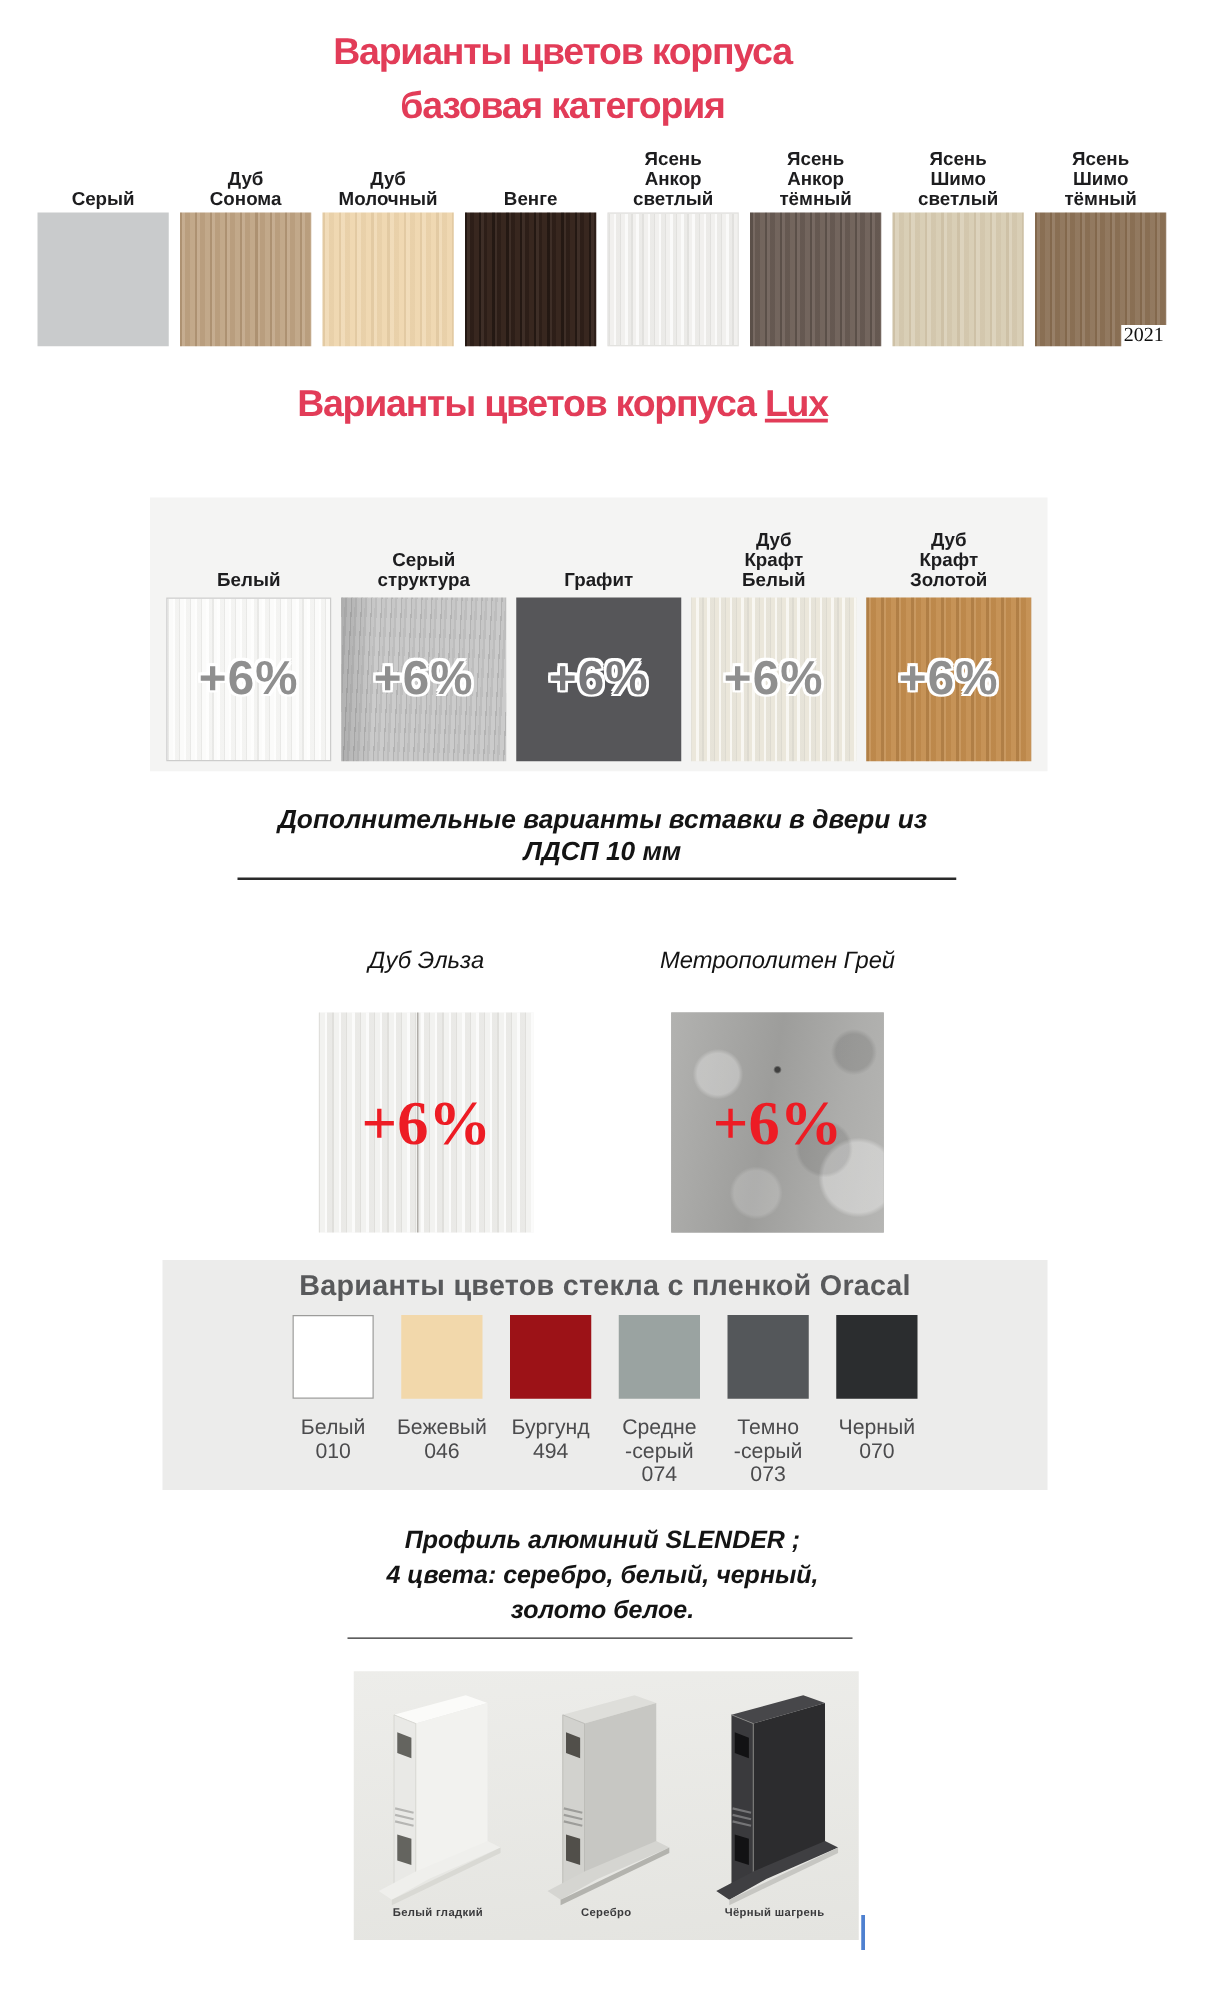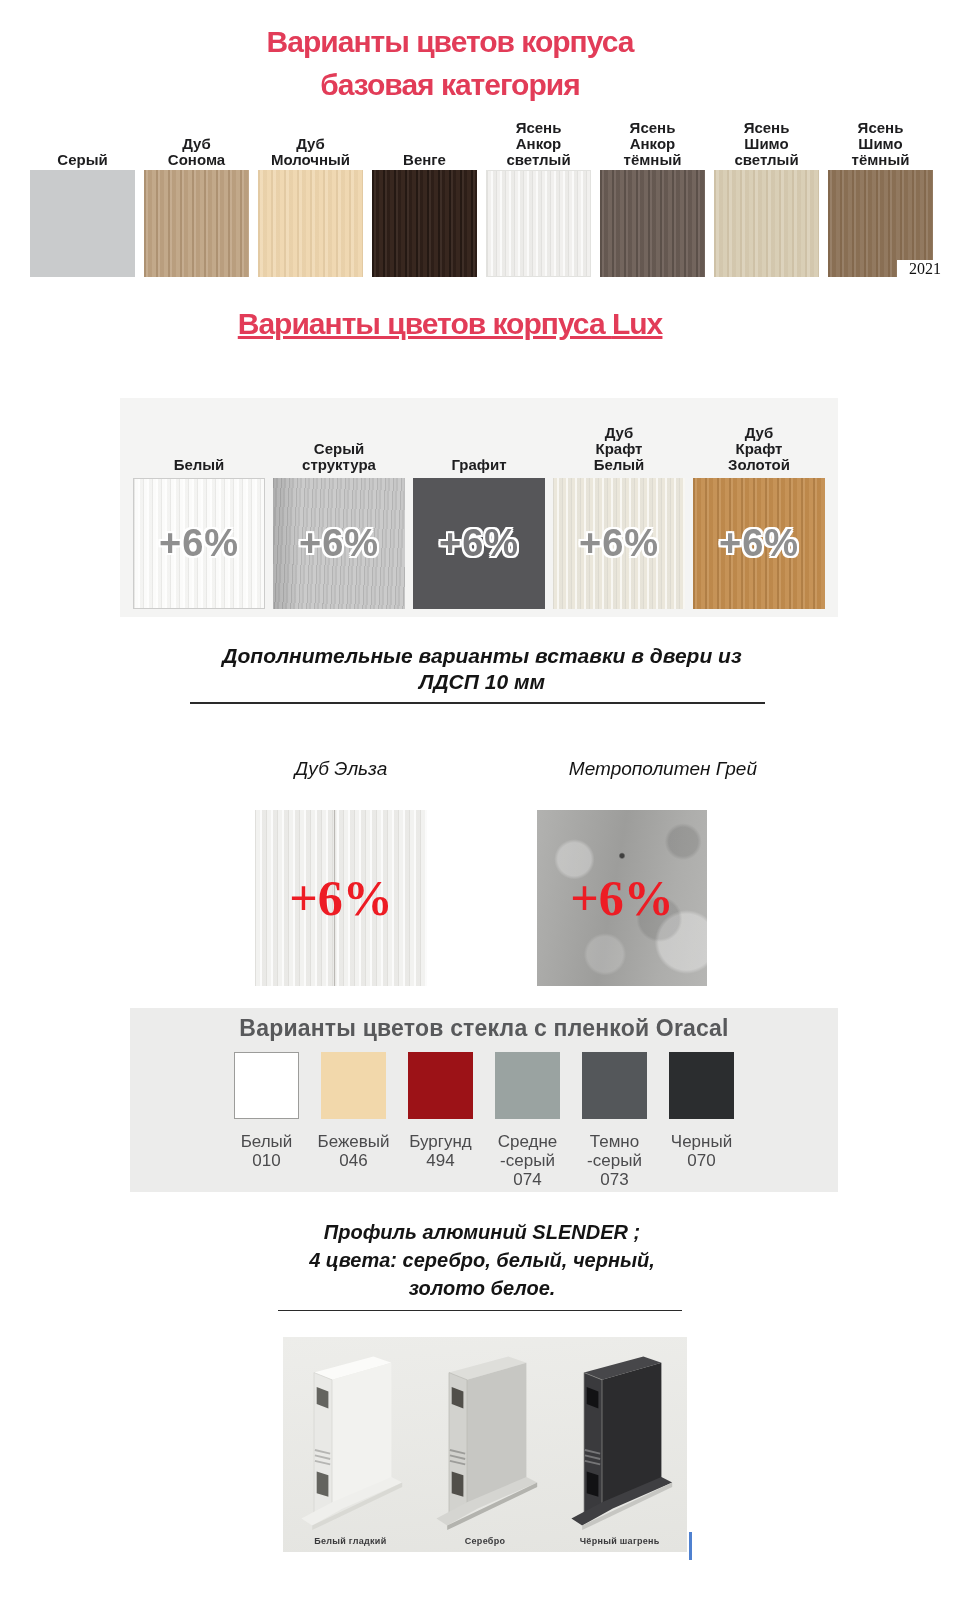--- a/index.html
+++ b/index.html
@@ -29,21 +29,21 @@
   .grain-white{background-image:repeating-linear-gradient(90deg, rgba(185,185,180,.28) 0 1px, rgba(255,255,255,0) 1px 4px, rgba(255,255,255,.65) 4px 6px, rgba(210,210,205,.18) 6px 9px);}
   .grain-dim{background-image:repeating-linear-gradient(90deg, rgba(0,0,0,.17) 0 2px, rgba(255,255,255,.06) 2px 4px, rgba(0,0,0,.08) 4px 8px, rgba(255,255,255,.03) 8px 12px);}
   .grain-struct{background-image:linear-gradient(90deg, rgba(0,0,0,.13), rgba(0,0,0,0) 20%),repeating-linear-gradient(93deg, rgba(0,0,0,.10) 0 1px, rgba(255,255,255,.0) 1px 3px, rgba(0,0,0,.05) 3px 5px, rgba(255,255,255,.08) 5px 8px);}
   
   #base-row{top:118px;left:30px;gap:9px;}
   #base-row .cell{width:105px;}
   #base-row .lbl{height:50px;}
   #base-row .sw{width:105px;height:107px;margin-top:2px;}
   #corner-note{
     top:260px;left:897px;width:45px;height:21px;overflow:hidden;background:#ffffff;
-    font-family:"Liberation Serif", serif;font-size:16px;color:#111;white-space:nowrap;padding-left:12px;
+    font-family:"Liberation Serif", serif;font-size:16px;color:#111;white-space:nowrap;padding-left:2px;
   }
   
   #lux-panel{top:398px;left:120px;width:718px;height:219px;background:#f4f4f3;}
   #lux-row{position:absolute;left:13px;top:0;gap:8px;}
   #lux-row .cell{width:132px;}
   #lux-row .lbl{height:80px;padding-bottom:5px;box-sizing:border-box;}
   #lux-row .sw{width:132px;height:131px;display:flex;align-items:center;justify-content:center;}
   .badge-gray{
     font-size:38px;font-weight:bold;color:#8f8f8f;letter-spacing:1px;
     text-shadow:-2px -2px 0 #fff,2px -2px 0 #fff,-2px 2px 0 #fff,2px 2px 0 #fff,0 -2px 0 #fff,0 2px 0 #fff,-2px 0 0 #fff,2px 0 0 #fff;
@@ -51,21 +51,21 @@
   
   .ital-title{
     left:0;width:964px;text-align:center;font-weight:bold;font-style:italic;
     color:#141414;white-space:pre-line;
   }
   #inserts-title{top:643px;font-size:21px;line-height:26px;}
   .hr{border-top:2px solid #2a2a2a;height:0;}
   #inserts-hr{top:702px;left:190px;width:575px;}
   .ins-lbl{font-size:19px;font-weight:normal;font-style:italic;color:#141414;text-align:center;}
   #ins-lbl-1{top:758px;left:255px;width:172px;}
-  #ins-lbl-2{top:758px;left:487px;width:270px;text-align:right;}
+  #ins-lbl-2{top:758px;left:487px;width:270px;}
   .ins-sw{display:flex;align-items:center;justify-content:center;}
   #ins-sw-1{top:810px;left:255px;width:172px;height:176px;
     background-image:linear-gradient(to right, rgba(0,0,0,0) 45.6%, rgba(95,88,80,.55) 46%, rgba(95,88,80,.15) 46.5%, rgba(0,0,0,0) 47%),
       repeating-linear-gradient(90deg, rgba(190,188,182,.35) 0 1px, rgba(255,255,255,0) 1px 5px, rgba(255,255,255,.7) 5px 7px, rgba(205,203,198,.22) 7px 11px);}
   #ins-sw-2{top:810px;left:537px;width:170px;height:176px;
     background-image:radial-gradient(circle at 22% 28%, rgba(255,255,255,.30) 0 9%, rgba(255,255,255,0) 11%),
       radial-gradient(circle at 72% 62%, rgba(0,0,0,.10) 0 12%, rgba(0,0,0,0) 14%),
       radial-gradient(circle at 40% 82%, rgba(255,255,255,.18) 0 10%, rgba(255,255,255,0) 12%),
       radial-gradient(circle at 86% 18%, rgba(0,0,0,.12) 0 7%, rgba(0,0,0,0) 9%),
       radial-gradient(circle at 50% 26%, rgba(40,40,40,.8) 0 1.2%, rgba(0,0,0,0) 2.2%),
@@ -79,21 +79,21 @@
   #oracal-row .cell{width:87px;}
   #oracal-row .sw{width:65px;height:67px;}
   #oracal-row .olbl{margin-top:13px;font-size:17px;line-height:19px;color:#4b4b4d;text-align:center;white-space:pre-line;}
   
   #profiles-title{top:1218px;font-size:20px;line-height:28px;}
   #profiles-hr{top:1310px;left:278px;width:404px;border-top-width:1.5px;}
   #photo{top:1337px;left:283px;width:404px;height:215px;display:flex;
     background:linear-gradient(175deg,#ededea,#e4e4e0);}
   #photo .pcell{flex:1;display:flex;flex-direction:column;align-items:center;}
   #photo svg{margin-top:14px;}
-  .plabel{margin-top:auto;margin-bottom:6px;font-size:9px;font-weight:bold;color:#3a3a3c;letter-spacing:.3px;}
+  .plabel{margin-top:auto;margin-bottom:17px;font-size:9px;font-weight:bold;color:#3a3a3c;letter-spacing:.3px;}
   
   .prof-white .p-top{fill:#fbfbf9;} .prof-white .p-side{fill:#f2f2ef;} .prof-white .p-front{fill:#e9e9e6;stroke:#d4d4cf;stroke-width:.8;}
   .prof-white .p-hole{fill:#64645f;} .prof-white .p-foot{fill:#efefec;} .prof-white .p-footedge{fill:#d9d9d4;} .prof-white .p-rib{stroke:rgba(0,0,0,.22);}
   .prof-silver .p-top{fill:#dededa;} .prof-silver .p-side{fill:#c7c7c3;} .prof-silver .p-front{fill:#d2d2ce;stroke:#b9b9b4;stroke-width:.8;}
   .prof-silver .p-hole{fill:#514f4a;} .prof-silver .p-foot{fill:#d5d5d1;} .prof-silver .p-footedge{fill:#b3b3ae;} .prof-silver .p-rib{stroke:rgba(0,0,0,.25);}
   .prof-black .p-top{fill:#47474a;} .prof-black .p-side{fill:#2c2c2e;} .prof-black .p-front{fill:#3a3a3d;stroke:#8b8b88;stroke-width:.8;}
   .prof-black .p-hole{fill:#121214;} .prof-black .p-foot{fill:#3f3f42;} .prof-black .p-footedge{fill:#c6c6c2;} .prof-black .p-rib{stroke:rgba(255,255,255,.30);}
   #caret{top:1532px;left:689px;width:3px;height:28px;background:#4f81d0;}
 </style>
 </head>
@@ -143,21 +143,21 @@
   </div>
   <div class="cell">
     <div class="lbl">Ясень
 Шимо
 тёмный</div>
     <div class="sw grain-warm" style="background-color: rgb(140, 114, 87);"></div>
   </div>
 </div>
 <div class="abs" id="corner-note">2021</div>
 
-<div class="abs big-title" style="top:302px;text-decoration:underline;">
+<div class="abs big-title" style="top:302px;">
   <div><span>Варианты цветов корпуса </span><span class="u">Lux</span></div>
 </div>
 
 <div class="abs" id="lux-panel">
   <div class="row" id="lux-row">
     <div class="cell">
       <div class="lbl">Белый</div>
       <div class="sw grain-white" style="border: 1px solid rgb(204, 204, 203); background-color: rgb(251, 251, 250);">
         <span class="badge-gray">+6%</span>
       </div>

